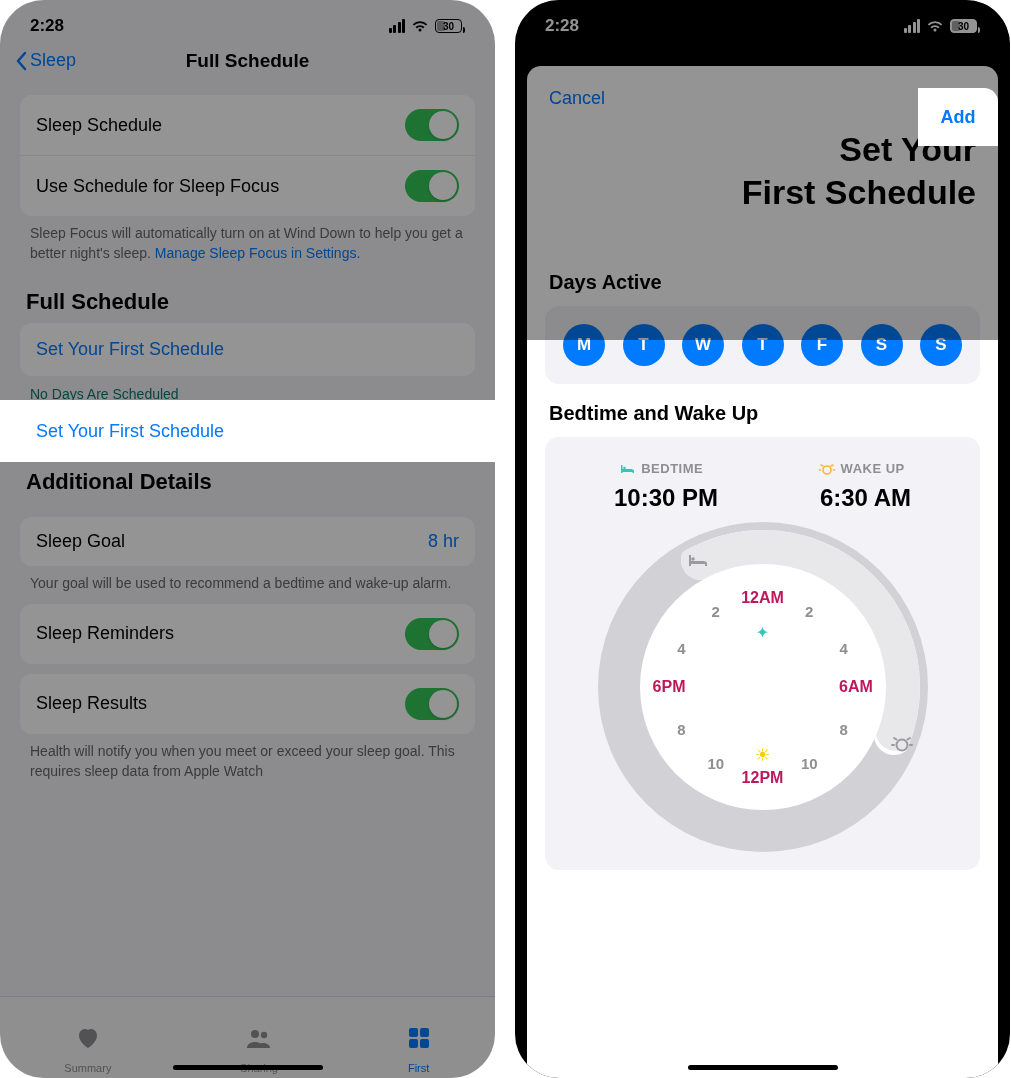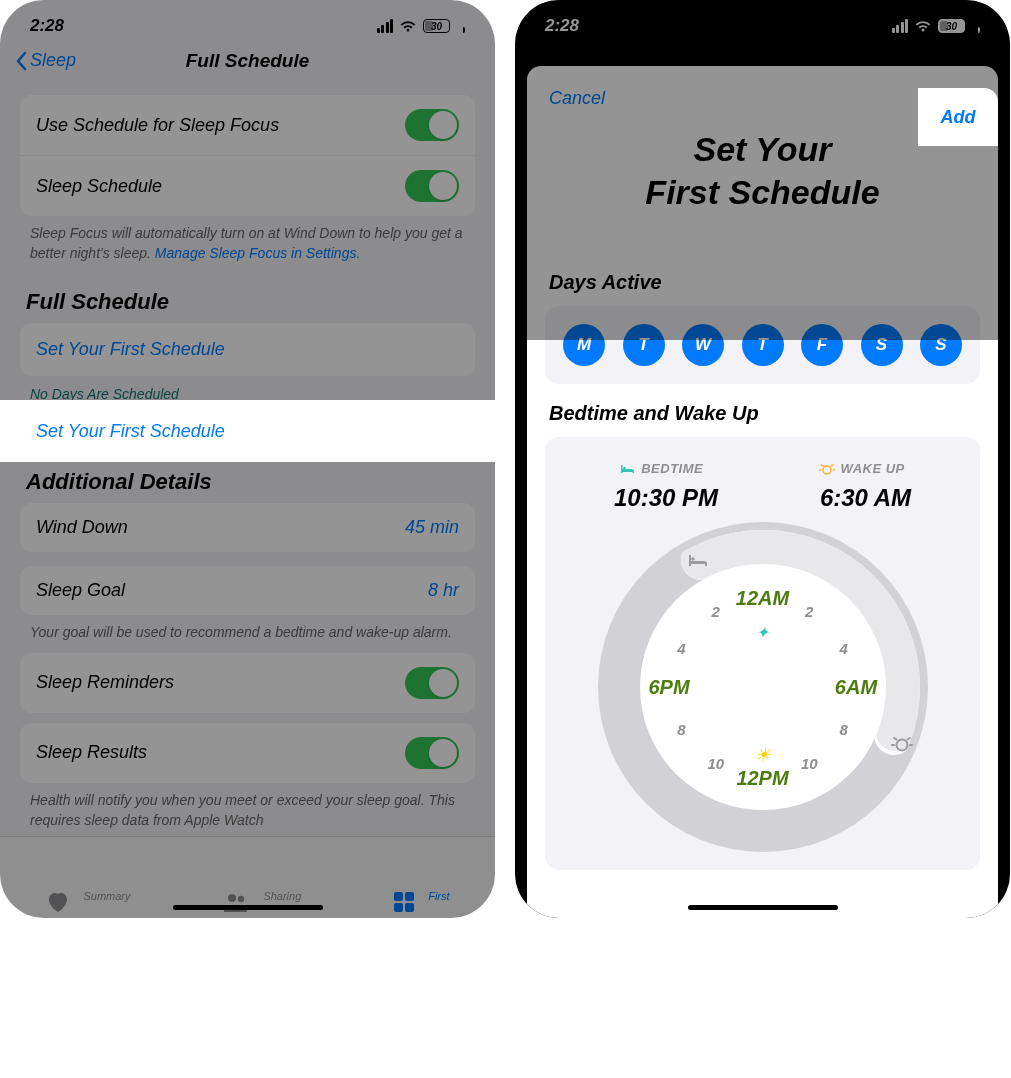--- a/index.html
+++ b/index.html
@@ -7,28 +7,27 @@
     font-family: -apple-system, BlinkMacSystemFont, "Segoe UI", Helvetica, Arial, sans-serif;
     background: #fff;
     width: 1011px;
     height: 1078px;
     display: flex;
     gap: 20px;
     overflow: hidden;
   }
   .phone {
     width: 495px;
-    height: 918px;
+    height: 1078px;
     background: #f2f2f7;
     border-radius: 44px;
     overflow: hidden;
     position: relative;
     display: flex;
     flex-direction: column;
-    font-style: italic;
   }
   .phone.right { background: #000; }
 
   
   .status-bar {
     display: flex;
     justify-content: space-between;
     align-items: center;
     padding: 16px 30px 8px 30px;
     font-size: 17px;
@@ -36,21 +35,21 @@
     color: #000;
   }
   .right .status-bar { color: #fff; }
   .status-icons { display: flex; align-items: center; gap: 6px; }
   .signal { display: inline-flex; align-items: flex-end; gap: 1.5px; }
   .signal span { width: 3px; background: currentColor; border-radius: 1px; display: inline-block; }
   .signal span:nth-child(1){height:5px} .signal span:nth-child(2){height:8px}
   .signal span:nth-child(3){height:11px} .signal span:nth-child(4){height:14px}
   .wifi { width:18px;height:14px;display:inline-flex;align-items:center;justify-content:center; }
   .battery {
-    display:inline-flex;align-items:flex-end;gap:13px;
+    display:inline-flex;align-items:flex-end;gap:1px;
   }
   .battery-body {
     width:27px;height:14px;border:1.5px solid currentColor;border-radius:4px;
     position:relative;display:flex;align-items:center;justify-content:center;
     font-size:10px;font-weight:700;
   }
   .battery-body::before {
     content:"";position:absolute;left:1px;top:1px;bottom:1px;
     width:30%;background:currentColor;border-radius:2px;z-index:0;opacity:.35;
   }
@@ -101,37 +100,37 @@
   .value { color:#007aff;font-size:18px; }
   .muted-h { font-size:14px;font-weight:400;color:#0f766e;padding:10px 10px 2px 10px; }
 
   
   .tabbar {
     display:flex;justify-content:space-around;align-items:flex-end;
     padding:8px 0 4px 0;border-top:1px solid rgba(0,0,0,0.12);
     background:rgba(247,247,247,0.94);
     position:absolute;bottom:0;left:0;right:0;height:82px;
   }
-  .tab { display:flex;flex-direction:row;align-items:flex-start;gap:12px;font-size:11px;color:#8e8e93;}
+  .tab { display:flex;flex-direction:column;align-items:center;gap:12px;font-size:11px;color:#8e8e93;}
   .tab.active{color:#007aff;}
   .tab-icon{height:24px;display:flex;align-items:center;justify-content:center;}
   .home-indicator{
     position:absolute;bottom:8px;left:50%;transform:translateX(-50%);
     width:150px;height:5px;background:#000;border-radius:3px;z-index:60;
   }
   .right .home-indicator{background:#000;}
 
   
   .modal-bg {
     position:absolute;top:66px;left:12px;right:12px;bottom:0;
     background:#fff;border-radius:14px 14px 0 0;overflow:hidden;
     display:flex;flex-direction:column;
   }
   .modal-header {
-    position:relative;padding:22px 22px 40px 22px;text-align:center;
+    position:relative;padding:22px 22px 40px 22px;text-align:right;
   }
   .modal-header .cancel{position:absolute;left:22px;top:22px;color:#007aff;font-size:18px;}
   .modal-header .add{position:absolute;right:22px;top:22px;color:#007aff;font-size:18px;font-weight:600;}
   .modal-title{font-size:34px;font-weight:700;line-height:1.25;margin-top:40px;}
   .modal-body{padding:0 18px;flex:1;overflow:hidden;}
   .sec-label{font-size:20px;font-weight:700;margin:18px 4px 12px 4px;}
   .days-card,.time-card{background:#f2f2f7;border-radius:14px;padding:18px;}
   .days{display:flex;justify-content:space-between;}
   .day{
     width:42px;height:42px;border-radius:50%;background:#007aff;color:#fff;
@@ -149,21 +148,21 @@
   .dial-face{
     position:absolute;inset:42px;border-radius:50%;background:#fff;
   }
   .arc{
     position:absolute;inset:8px;border-radius:50%;
   }
   .hour-label{
     position:absolute;font-size:15px;font-weight:600;color:#8e8e93;
     transform:translate(-50%,-50%);
   }
-  .hour-label.main{font-size:20px;font-weight:700;color:#4d7c0f;}
+  .hour-label.main{font-size:16px;font-weight:700;color:#be185d;}
   .center-icon{position:absolute;left:50%;transform:translateX(-50%);}
 
   
   .dim-overlay.r{background:rgba(0,0,0,0.42);}
 
   
   .cut-add{
     position:absolute;top:88px;right:12px;width:80px;height:58px;background:#fff;z-index:56;
     border-top-right-radius:14px;
     display:flex;align-items:center;justify-content:center;
@@ -203,46 +202,40 @@
           <path fill="none" stroke="#007aff" stroke-width="2.5" stroke-linecap="round" stroke-linejoin="round" d="M9 2l-7 8 7 8"></path>
         </svg>
       <span>Sleep</span>
     </div>
     <div class="nav-title">Full Schedule</div>
   </div>
 
   <div class="content">
     <div class="card">
       <div class="row">
+        <span>Sleep Schedule</span>
+        <span class="toggle"></span>
+      </div>
+      <div class="row">
         <span>Use Schedule for Sleep Focus</span>
-        <span class="toggle"></span>
-      </div>
-      <div class="row">
-        <span>Sleep Schedule</span>
         <span class="toggle"></span>
       </div>
     </div>
     <div class="caption">
       <span>Sleep Focus will automatically turn on at Wind Down to help you get a better night's sleep. </span><a>Manage Sleep Focus in Settings.</a>
     </div>
 
     <div class="section-h">Full Schedule</div>
     <div class="card">
       <div class="row link-row">Set Your First Schedule</div>
     </div>
     <div class="muted-h">No Days Are Scheduled</div>
     <div class="caption" style="padding-top:0">On days without a schedule, your wake-up alarm will not go off and other Sleep features will not turn on.</div>
 
     <div class="section-h">Additional Details</div>
-    <div class="card">
-      <div class="row">
-        <span>Wind Down</span>
-        <span class="value">45 min</span>
-      </div>
-    </div>
     <div style="height:14px"></div>
     <div class="card">
       <div class="row">
         <span>Sleep Goal</span>
         <span class="value">8 hr</span>
       </div>
     </div>
     <div class="caption">Your goal will be used to recommend a bedtime and wake-up alarm.</div>
 
     <div class="card" style="margin-top:10px">

